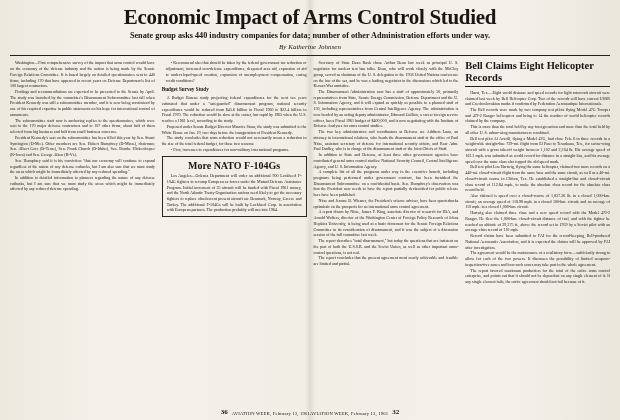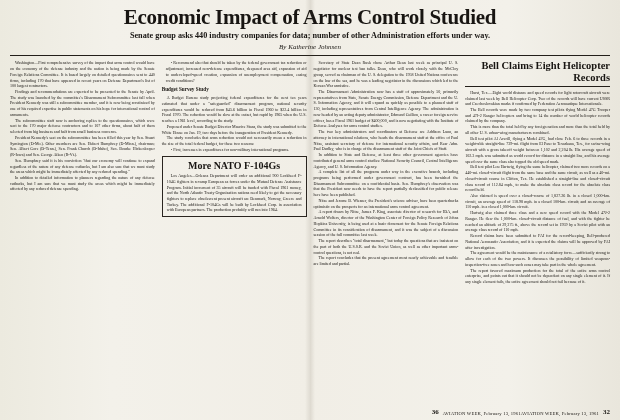--- a/index.html
+++ b/index.html
@@ -98,32 +98,32 @@
   }
   .box p {
     text-indent: 4px;
     font-size: 4.05px;
     line-height: 1.4;
   }
   .col-head {
     font-weight: bold;
     font-size: 10.5px;
     line-height: 1.12;
-    text-align: right;
+    text-align: left;
     margin-bottom: 3px;
     border-bottom: 1.1px solid #231f1a;
     padding-bottom: 2px;
   }
   .footer {
     position: absolute;
     left: 10px;
     right: 10px;
     bottom: 4px;
     display: flex;
-    justify-content: flex-end;
+    justify-content: center;
     align-items: flex-end;
     font-size: 4.6px;
   }
   .folio {
     font-weight: bold;
     font-size: 7px;
   }
   .footer-center {
     font-size: 4.6px;
     letter-spacing: 0.2px;

